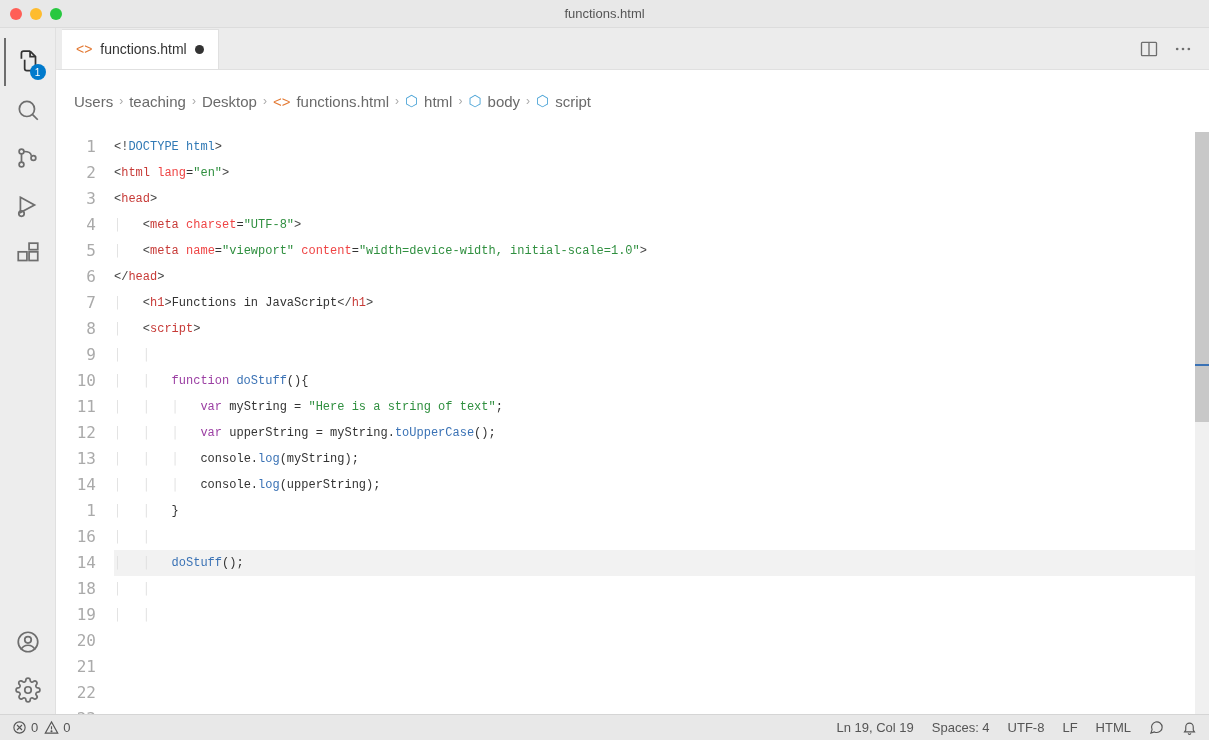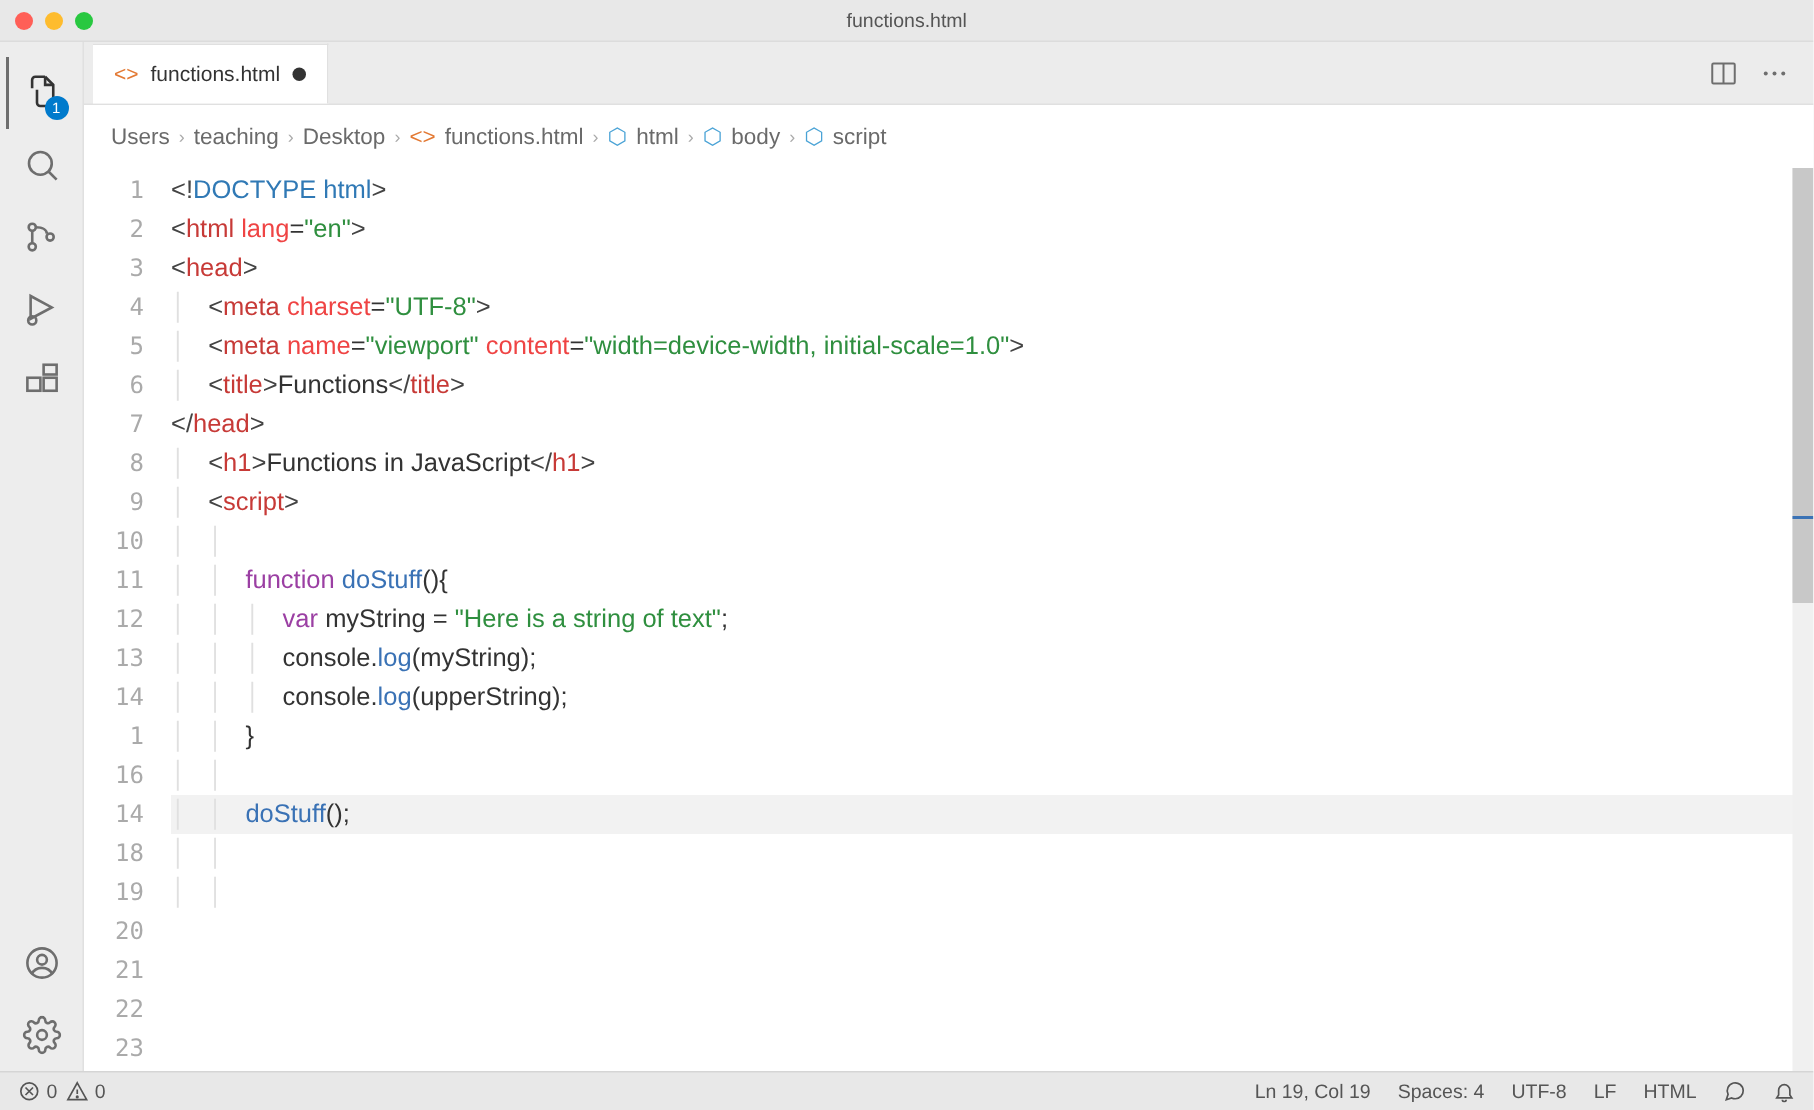--- a/index.html
+++ b/index.html
@@ -74,39 +74,39 @@
 }
 .tab .file-icon { color:#e37933; font-size:14px; }
 .tab .dirty { width:9px; height:9px; border-radius:50%; background:#333; }
 .tabbar-actions {
   margin-left:auto; display:flex; gap:14px; padding-right:16px;
   color:#6e6e6e;
 }
 .tabbar-actions svg{ width:20px; height:20px; cursor:pointer;}
 .breadcrumbs {
   display:flex; align-items:center; gap:6px;
-  padding: 12px 18px;
+  padding: 22px 18px;
   font-size: 15px; color:#6a6a6a;
   background:#fff;
 }
 .crumb { display:flex; align-items:center; gap:6px; cursor:pointer; }
 .crumb .cube { color:#4aa3d6; }
 .crumb .file-icon { color:#e37933; }
 .chev { color:#aaa; font-size:12px; }
 .editor-wrap { flex:1; display:flex; background:#fff; min-height:0; position:relative; overflow:hidden;}
 .gutter {
   width: 58px; text-align:right;
   color:#aaa; font-family: Menlo, Consolas, monospace; font-size:16px;
   padding-top: 2px; user-select:none;
 }
 .gutter div { height:26px; line-height:26px; padding-right:18px;}
 .codearea {
   flex:1;
-  font-family: Liberation Sans, sans-serif;
-  font-size:17px;
+  font-family: Liberation Mono, monospace;
+  font-size:12px;
   padding-top:2px;
   position:relative;
 }
 .codeline { height:26px; line-height:26px; white-space:pre; position:relative;}
 .codeline.hl { background:#f2f2f2; }
 .guide { color:#e0e0e0; }
 .t-doctype{color:#3079b5;}
 .t-bracket{color:#444;}
 .t-tag{color:#c73a37;}
 .t-attr{color:#ef4444;}
@@ -286,27 +286,27 @@
           <div>21</div>
           <div>22</div>
           <div>23</div>
       </div>
       <div class="codearea">
         <div class="codeline"><span class="t-bracket">&lt;!</span><span class="t-doctype">DOCTYPE html</span><span class="t-bracket">&gt;</span></div>
         <div class="codeline"><span class="t-bracket">&lt;</span><span class="t-tag">html</span><span> </span><span class="t-attr">lang</span><span class="t-punct">=</span><span class="t-string">"en"</span><span class="t-bracket">&gt;</span></div>
         <div class="codeline"><span class="t-bracket">&lt;</span><span class="t-tag">head</span><span class="t-bracket">&gt;</span></div>
         <div class="codeline"><span class="guide">│   </span><span class="t-bracket">&lt;</span><span class="t-tag">meta</span><span> </span><span class="t-attr">charset</span><span class="t-punct">=</span><span class="t-string">"UTF-8"</span><span class="t-bracket">&gt;</span></div>
         <div class="codeline"><span class="guide">│   </span><span class="t-bracket">&lt;</span><span class="t-tag">meta</span><span> </span><span class="t-attr">name</span><span class="t-punct">=</span><span class="t-string">"viewport"</span><span> </span><span class="t-attr">content</span><span class="t-punct">=</span><span class="t-string">"width=device-width, initial-scale=1.0"</span><span class="t-bracket">&gt;</span></div>
-        <div class="codeline"><span class="guide">│   </span><span class="t-bracket">&lt;</span><span class="t-tag">title</span><span class="t-bracket">&gt;</span><span class="t-text">Functions</span><span class="t-bracket">&lt;/</span><span class="t-tag">title</span><span class="t-bracket">&gt;</span></div>
         <div class="codeline"><span class="t-bracket">&lt;/</span><span class="t-tag">head</span><span class="t-bracket">&gt;</span></div>
         <div class="codeline"><span class="guide">│   </span><span class="t-bracket">&lt;</span><span class="t-tag">h1</span><span class="t-bracket">&gt;</span><span class="t-text">Functions in JavaScript</span><span class="t-bracket">&lt;/</span><span class="t-tag">h1</span><span class="t-bracket">&gt;</span></div>
         <div class="codeline"><span class="guide">│   </span><span class="t-bracket">&lt;</span><span class="t-tag">script</span><span class="t-bracket">&gt;</span></div>
         <div class="codeline"><span class="guide">│   │</span></div>
         <div class="codeline"><span class="guide">│   │   </span><span class="t-keyword">function</span><span> </span><span class="t-func">doStuff</span><span class="t-punct">(){</span></div>
         <div class="codeline"><span class="guide">│   │   │   </span><span class="t-keyword">var</span><span> </span><span class="t-var">myString</span><span class="t-punct"> = </span><span class="t-string">"Here is a string of text"</span><span class="t-punct">;</span></div>
+        <div class="codeline"><span class="guide">│   │   │   </span><span class="t-keyword">var</span><span> </span><span class="t-var">upperString</span><span class="t-punct"> = </span><span class="t-var">myString</span><span class="t-punct">.</span><span class="t-method">toUpperCase</span><span class="t-punct">();</span></div>
         <div class="codeline"><span class="guide">│   │   │   </span><span class="t-var">console</span><span class="t-punct">.</span><span class="t-method">log</span><span class="t-punct">(</span><span class="t-var">myString</span><span class="t-punct">);</span></div>
         <div class="codeline"><span class="guide">│   │   │   </span><span class="t-var">console</span><span class="t-punct">.</span><span class="t-method">log</span><span class="t-punct">(</span><span class="t-var">upperString</span><span class="t-punct">);</span></div>
         <div class="codeline"><span class="guide">│   │   </span><span class="t-punct">}</span></div>
         <div class="codeline"><span class="guide">│   │</span></div>
         <div class="codeline hl"><span class="guide">│   │   </span><span class="t-func">doStuff</span><span class="t-punct">();</span></div>
         <div class="codeline"><span class="guide">│   │</span></div>
         <div class="codeline"><span class="guide">│   │</span></div>
       </div>
       <div class="minimap">
         <div class="minimap-thumb"></div>

